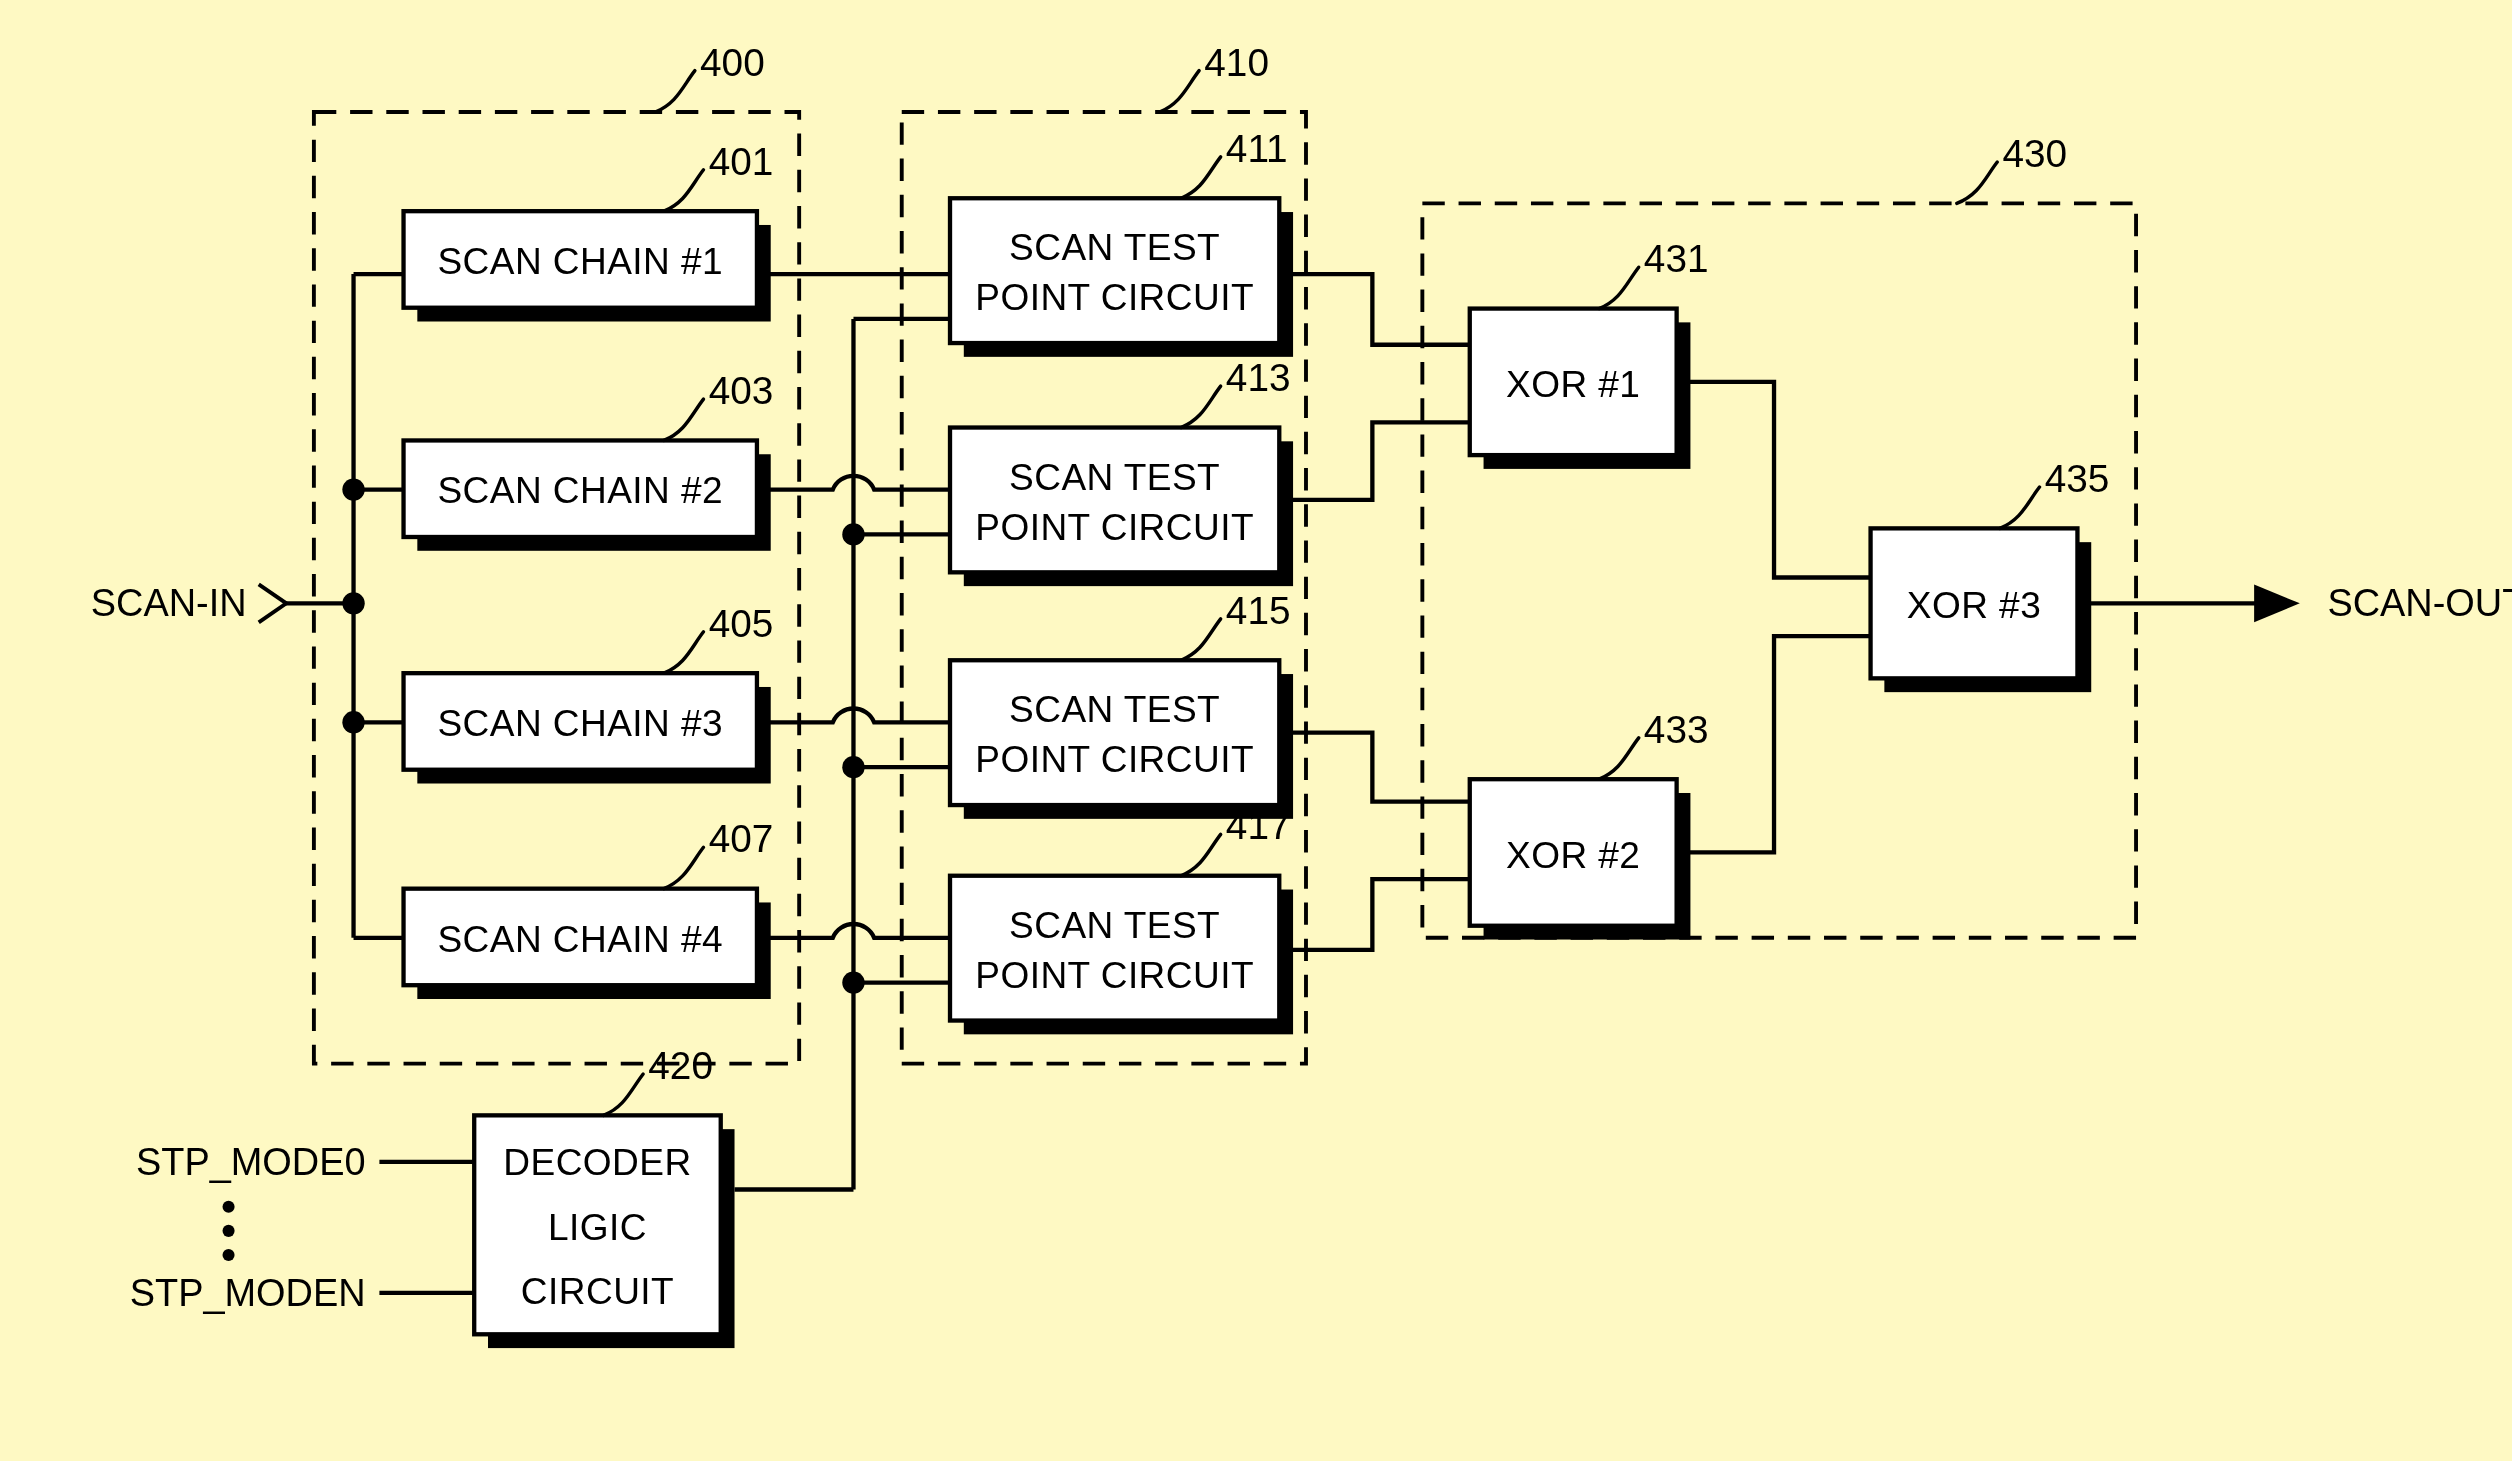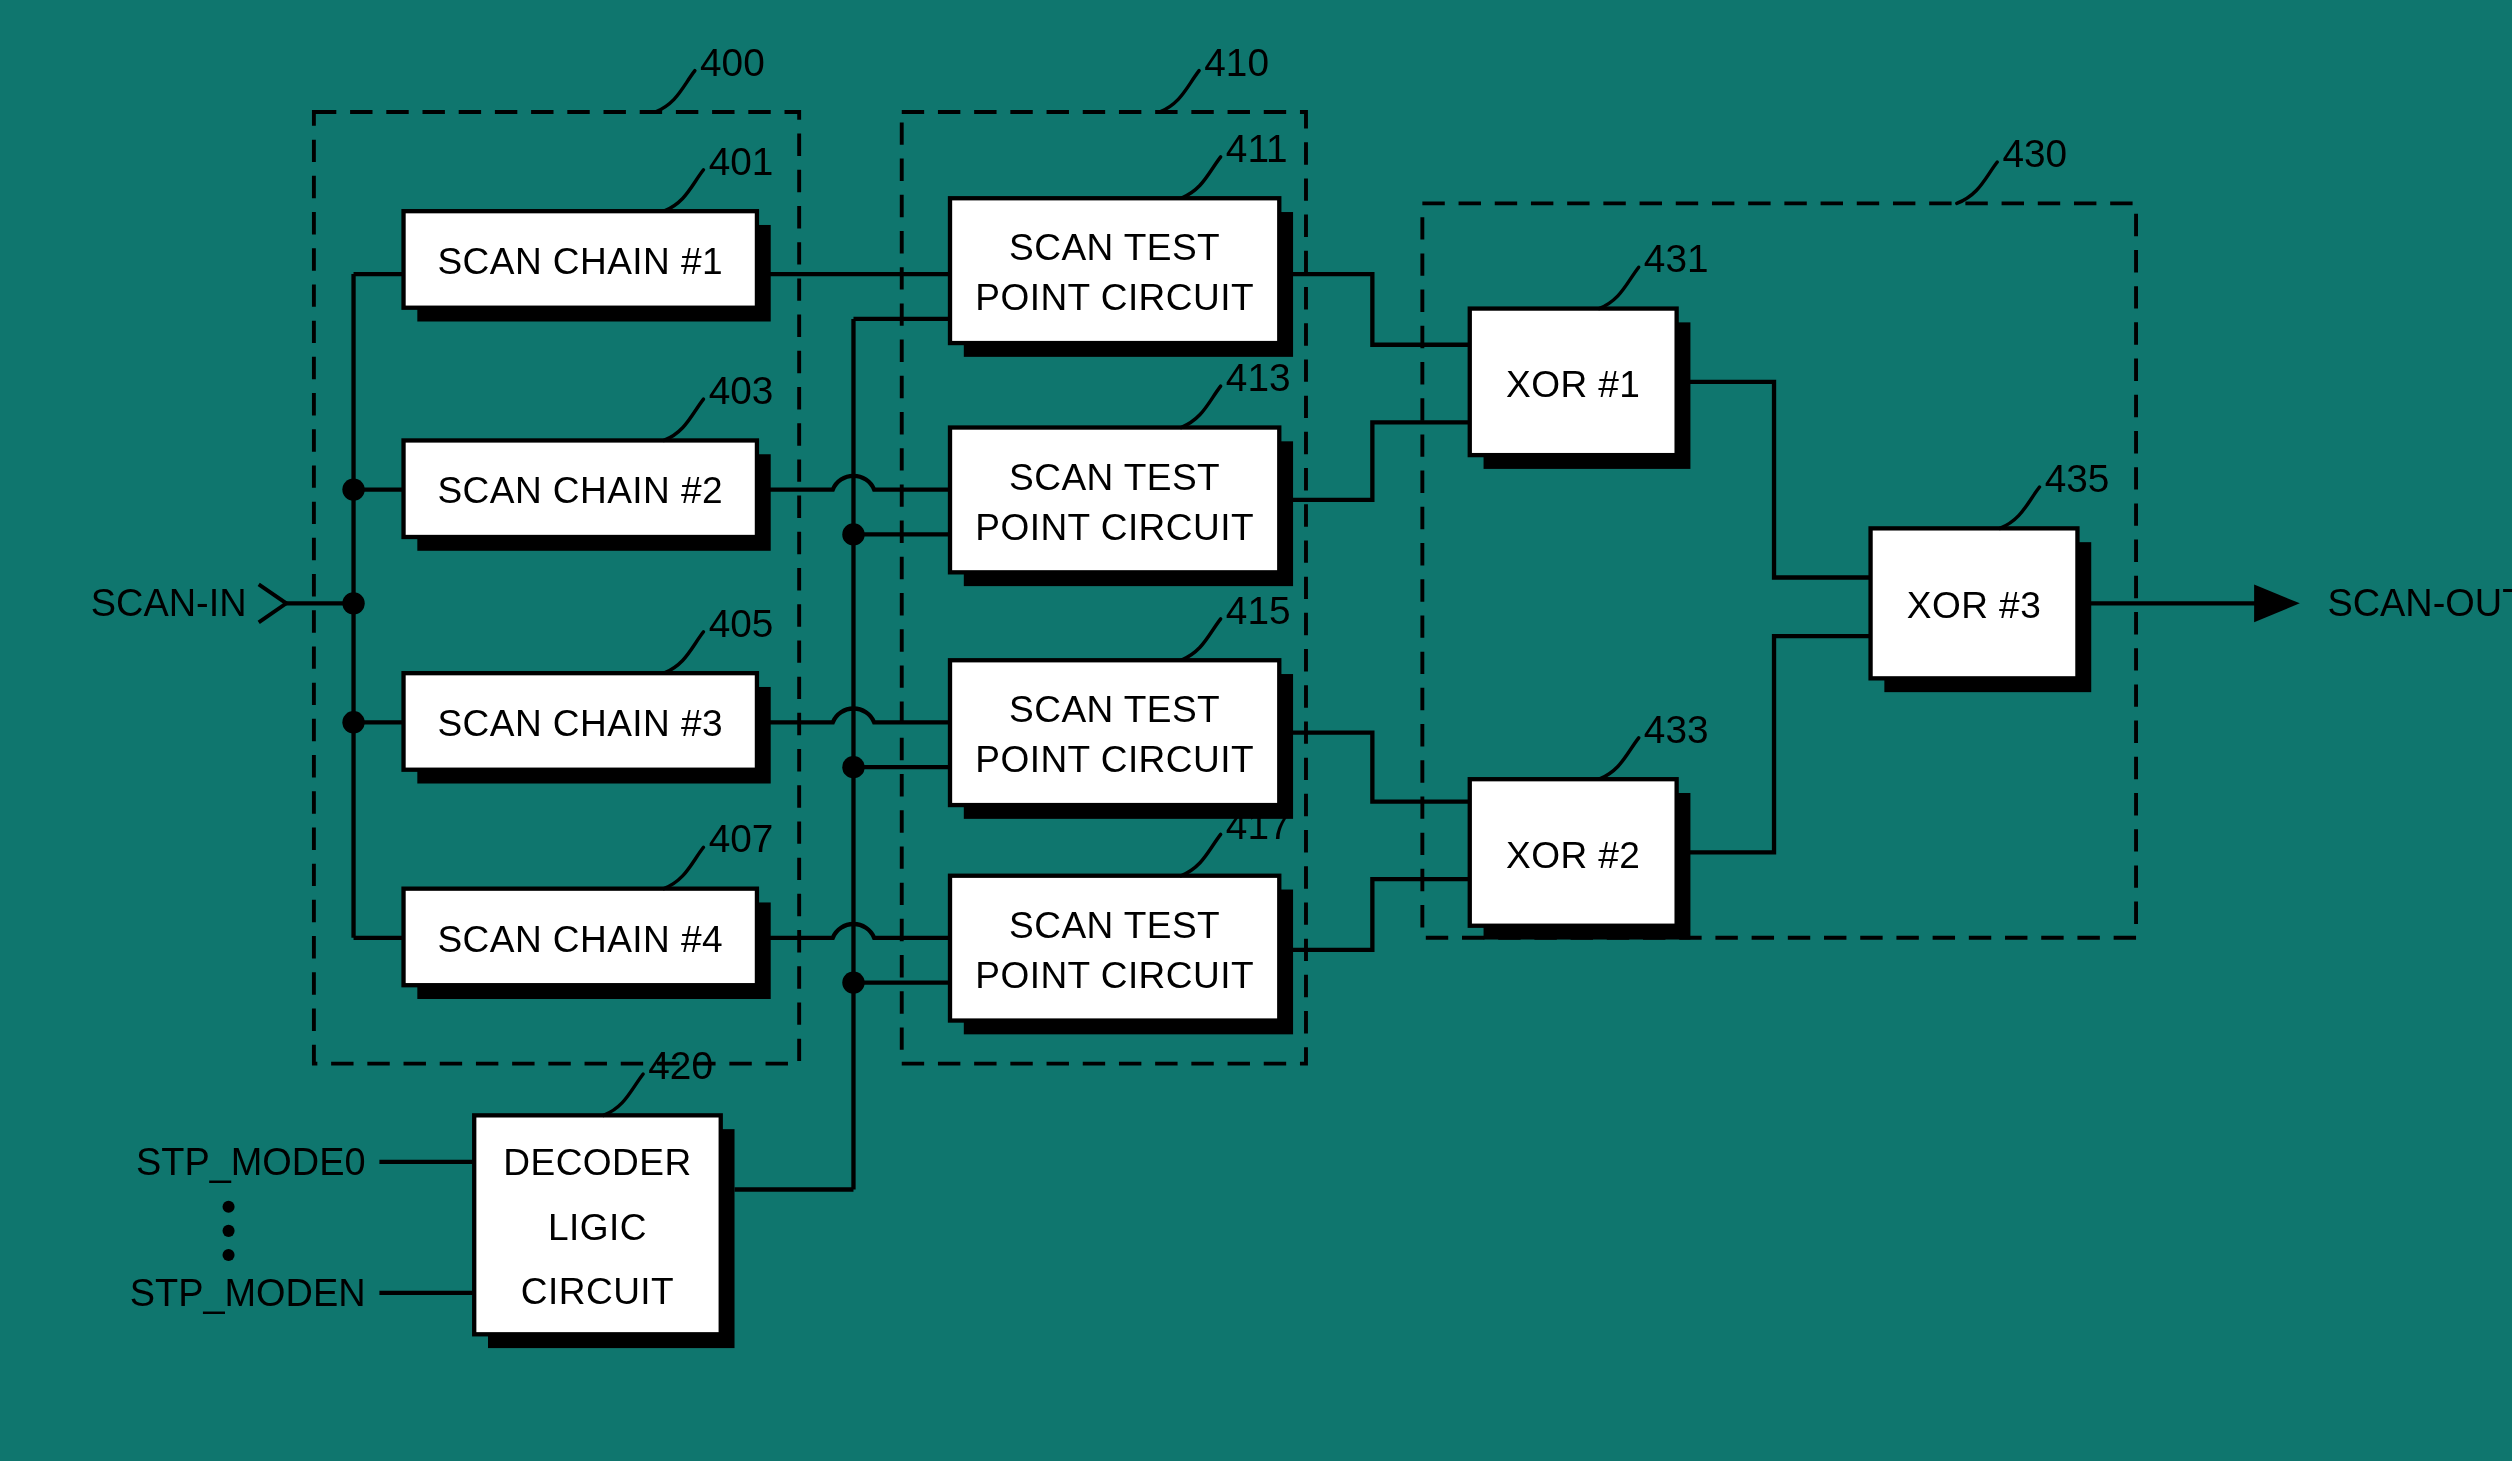--- a/index.html
+++ b/index.html
@@ -4,21 +4,21 @@
 <style>
   html, body {
     margin: 0;
     padding: 0;
     background: #ffffff;
   }
   #figure-root {
     position: relative;
     width: 2512px;
     height: 1461px;
-    background: #0f766e;
+    background: #fef9c3;
     font-family: "Liberation Sans", sans-serif;
     overflow: hidden;
   }
   svg#schematic {
     display: block;
     width: 2512px;
     height: 1461px;
   }
   .blk-stroke {
     fill: #ffffff;

